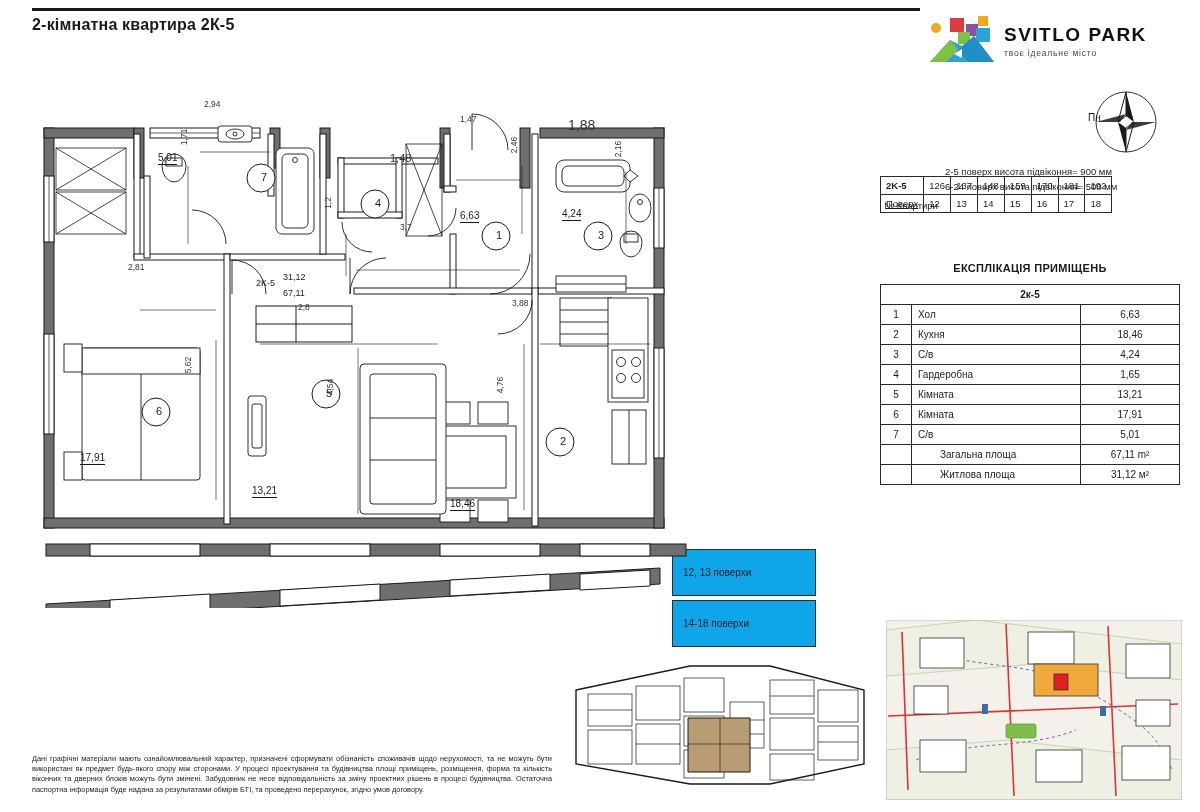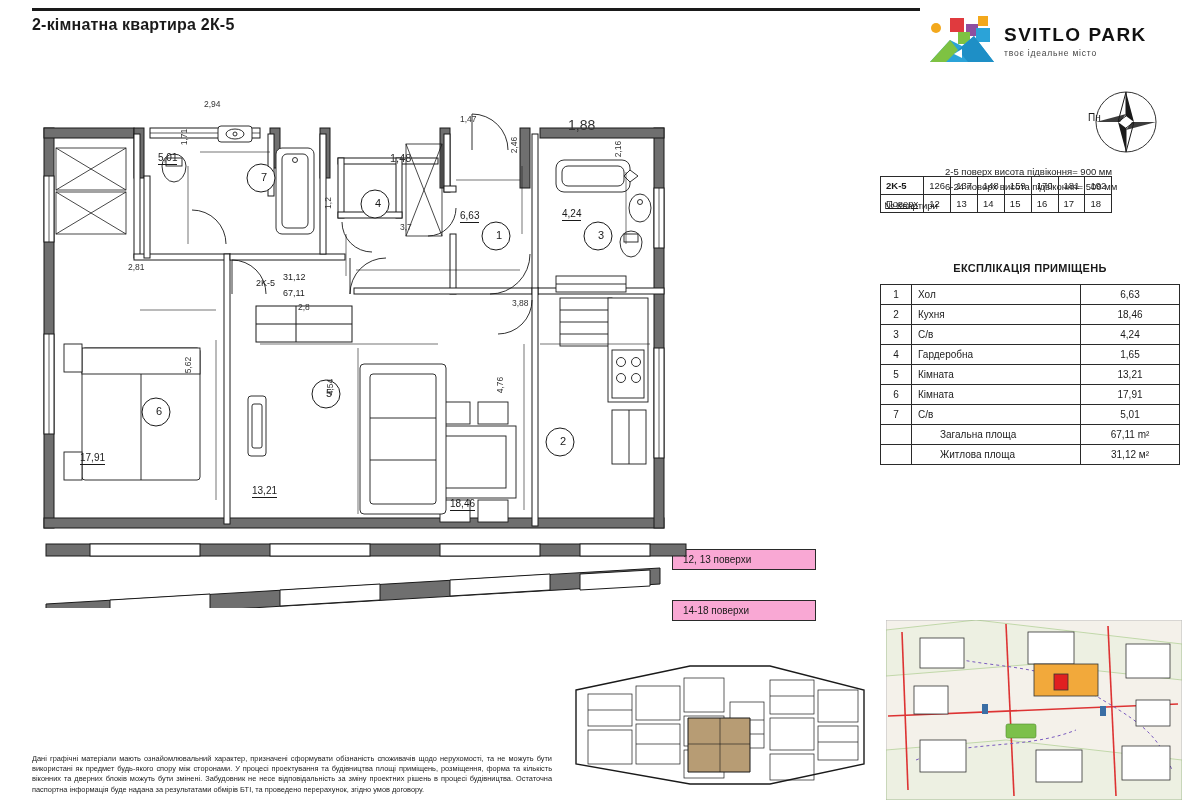--- a/index.html
+++ b/index.html
@@ -33,21 +33,21 @@
   
   .exp-title{position:absolute;left:880px;top:262px;width:300px;text-align:center;font-size:11px;font-weight:bold;letter-spacing:.3px;}
   .exp-table{position:absolute;left:880px;top:284px;border-collapse:collapse;font-size:10px;width:300px;}
   .exp-table td{border:1px solid #2a2a2a;padding:4px 6px;}
   .exp-table td.num{width:18px;text-align:center;}
   .exp-table td.val{width:86px;text-align:center;}
   .exp-table td.head{text-align:center;font-weight:bold;}
   .exp-table td.ind{padding-left:28px;}
 
   
-  .floorbox{position:absolute;border:1px solid #2a2a2a;font-size:10px;padding:4px 10px;background:#f9a8d4;}
+  .floorbox{position:absolute;border:1px solid #2a2a2a;font-size:10px;padding:17px 10px;background:#0ea5e9;}
   #floor-box-1{left:672px;top:549px;width:122px;}
   #floor-box-2{left:672px;top:600px;width:122px;}
 
   
   .disclaimer{position:absolute;left:32px;top:754px;width:520px;font-size:7.4px;line-height:10.2px;color:#222;text-align:justify;}
 
   
   .plan{position:absolute;left:20px;top:48px;width:856px;height:500px;}
   .plan svg{display:block;}
 
@@ -122,20 +122,23 @@
       <td>17</td>
       <td>18</td>
     </tr>
   </tbody>
     </table>
   <div style="position:absolute;left:884px;top:200px;font-size:9.5px;text-align:right;">№ Квартири</div>
 
   <div class="exp-title">ЕКСПЛІКАЦІЯ ПРИМІЩЕНЬ</div>
   <table class="exp-table">
     <tbody>
+        <tr>
+          <td class="head" colspan="3">2к-5</td>
+        </tr>
     <tr>
           <td class="num">1</td>
           <td>Хол</td>
           <td class="val">6,63</td>
         </tr>
     <tr>
           <td class="num">2</td>
           <td>Кухня</td>
           <td class="val">18,46</td>
         </tr>

